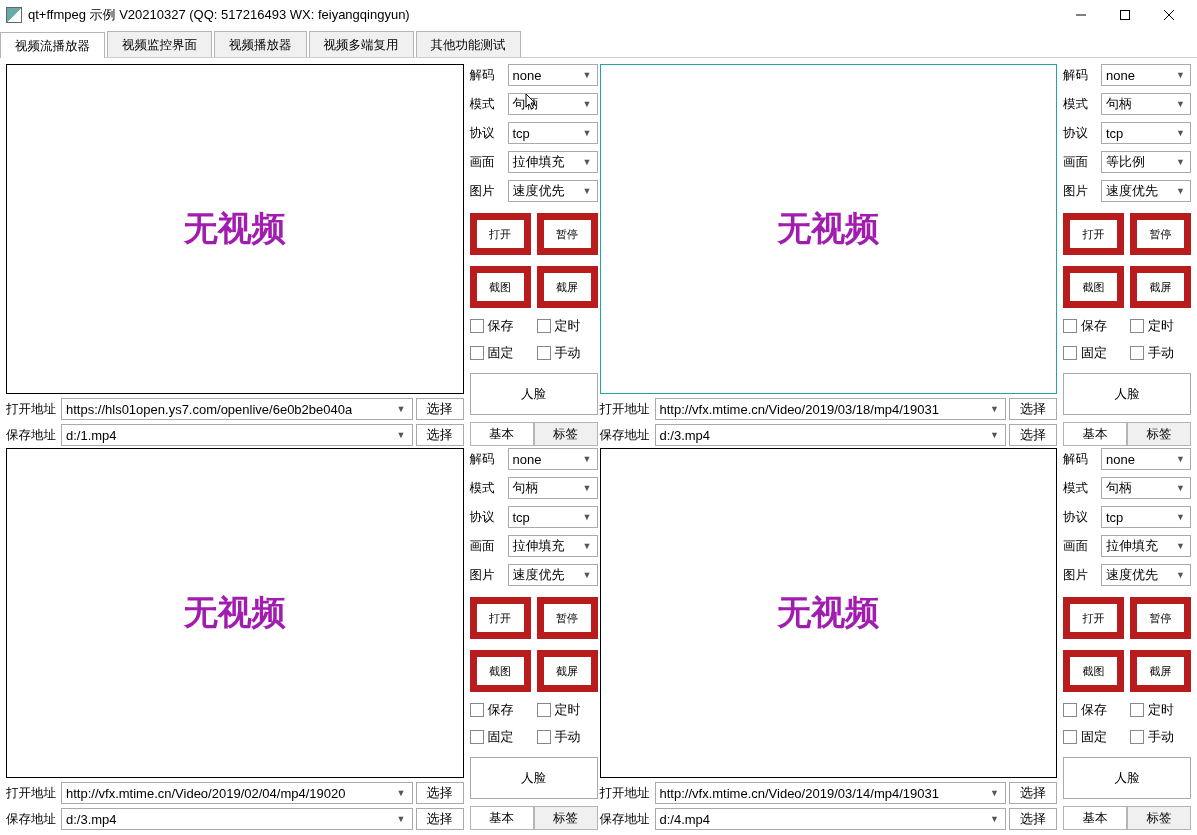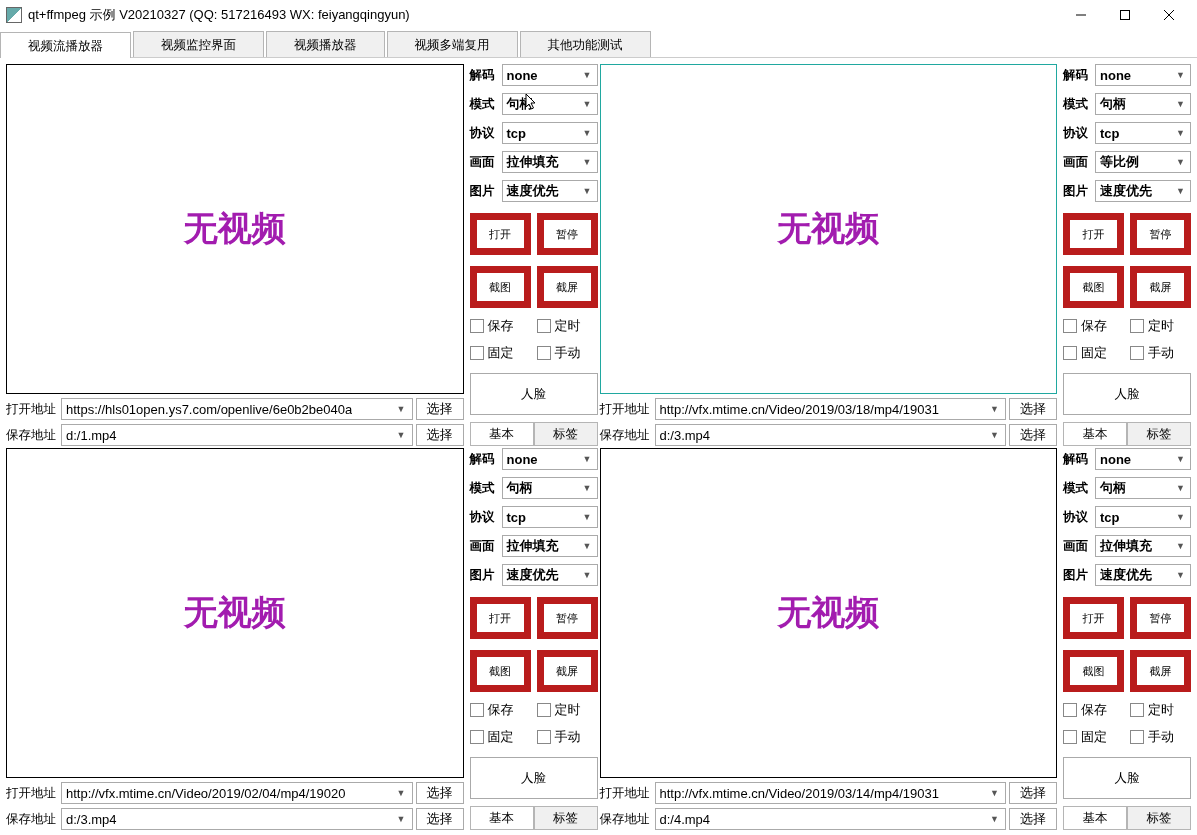--- a/index.html
+++ b/index.html
@@ -5,39 +5,39 @@
 * { box-sizing: border-box; margin: 0; padding: 0; font-family: "Microsoft YaHei", Arial, sans-serif; font-size: 13px; }
 body { background: #fff; width: 1197px; height: 835px; overflow: hidden; }
 
 .titlebar { height: 30px; display: flex; align-items: center; padding: 0 6px; }
 .titlebar .app-icon { width: 16px; height: 16px; border: 1px solid #666; background: linear-gradient(135deg,#6aa 50%,#fff 50%); margin-right: 6px; }
 .titlebar .title { flex: 1; font-size: 13px; }
 .win-btn { width: 44px; height: 28px; display:flex; align-items:center; justify-content:center; font-size:15px; cursor:pointer; }
 .win-btn svg { width:12px; height:12px; }
 
 .tabs { display:flex; border-bottom:1px solid #ccc; height:28px; align-items:flex-end; }
-.tab { padding:0 27px; height:26px; line-height:26px; border:1px solid #b5b5b5; border-bottom:none; background:#f0f0f0; margin-right:2px; cursor:pointer; font-size:12.5px; }
+.tab { padding:0 14px; height:26px; line-height:26px; border:1px solid #b5b5b5; border-bottom:none; background:#f0f0f0; margin-right:2px; cursor:pointer; font-size:12.5px; }
 .tab.active { background:#fff; position:relative; top:1px; }
 
 .grid { display:grid; grid-template-columns: 1fr 1fr; grid-template-rows: 1fr 1fr; gap:2px; padding:6px; height: calc(835px - 30px - 28px); }
 
 .cell { display:flex; gap:6px; }
 .left { flex:1; display:flex; flex-direction:column; gap:4px; }
 .video { flex:1; border:1.5px solid #000; display:flex; align-items:center; justify-content:center; }
 .video.selected { border-color:#20a8a0; }
 .novideo { font-size:34px; font-weight:700; color:#a21caf; }
 
 .row { display:flex; align-items:center; gap:3px; }
 .row .lbl { width:52px; font-size:12.5px; }
 .combo { flex:1; height:22px; border:1px solid #aaa; display:flex; align-items:center; padding:0 4px; cursor:pointer; position:relative; }
 .combo .arrow { position:absolute; right:6px; font-size:9px; color:#555; }
 .btn { height:22px; border:1px solid #aaa; background:#fff; padding:0 10px; cursor:pointer; min-width:40px; }
 
 .panel { width:128px; display:flex; flex-direction:column; gap:7px; }
-.prow { display:flex; align-items:center; gap:4px;font-weight:bold; }
+.prow { display:flex; align-items:center; gap:10px; }
 .plbl { width:28px; font-size:12.5px; }
 .psel { flex:1; height:22px; border:1px solid #aaa; display:flex; align-items:center; padding:0 4px; cursor:pointer; position:relative; font-size:12.5px; }
 .psel .arrow { position:absolute; right:5px; font-size:9px; color:#555; }
 .brow { display:flex; gap:6px; margin-top:4px; }
 .pbtn { flex:1; height:42px; border:7px solid #b91c1c; background:#fff; cursor:pointer; font-size:11px; }
 .crow { display:flex; gap:6px; margin-top:2px;justify-content:flex-end; }
 .cb { flex:1; display:flex; align-items:center; gap:4px; cursor:pointer; font-size:12.5px; }
 .cb .box { width:14px; height:14px; border:1px solid #888; }
 .facebtn { height:42px; border:1px solid #aaa; background:#fff; cursor:pointer; margin-top:4px; font-size:12.5px; }
 .tabrow { display:flex; margin-top:auto; }

